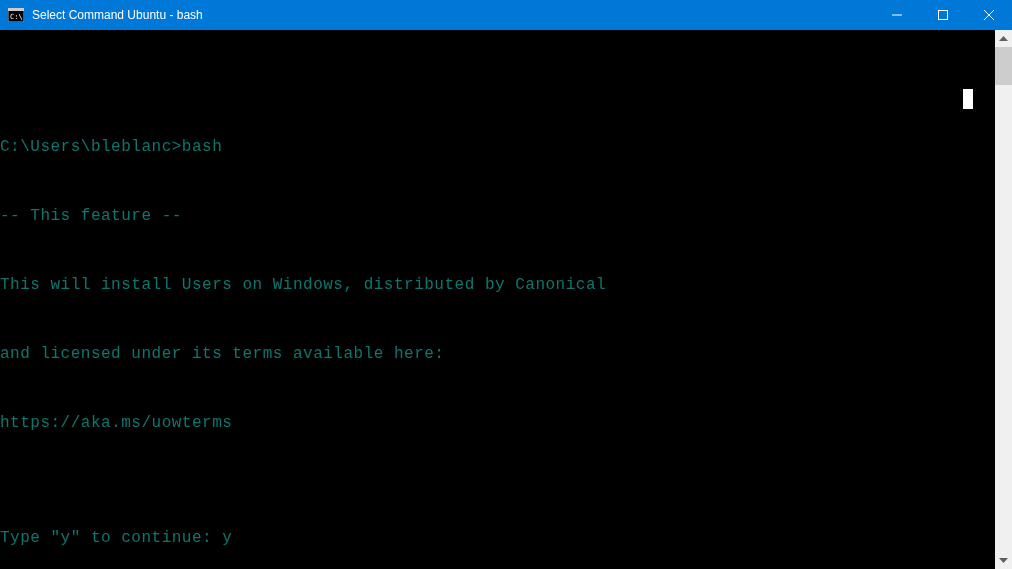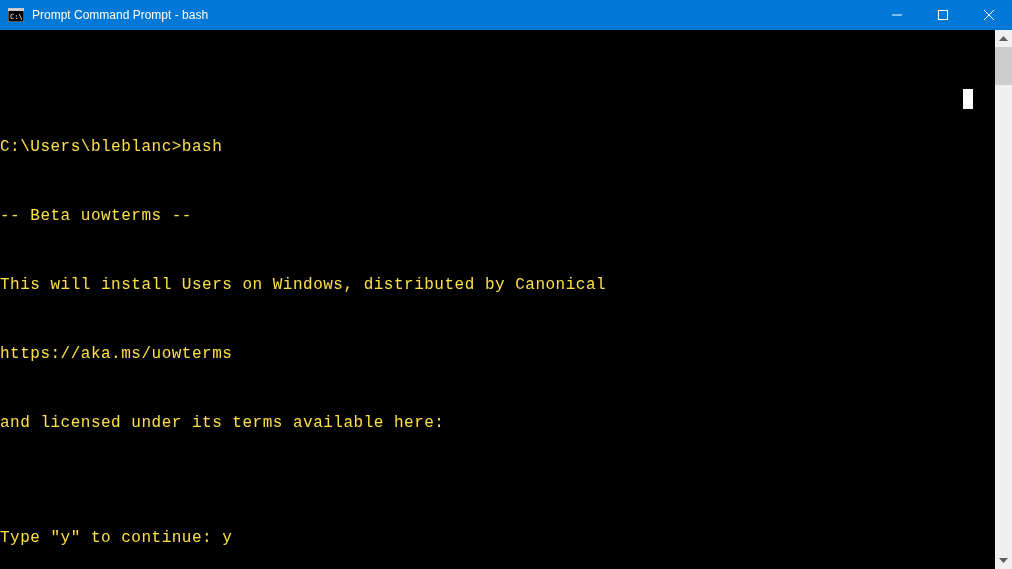--- a/index.html
+++ b/index.html
@@ -64,21 +64,21 @@
       fill: none;
     }
     .client-area {
       flex: 1;
       display: flex;
       background: #000;
       overflow: hidden;
     }
     .terminal {
       flex: 1;
-      color: #fde047;
+      color: #0f766e;
       font-size: 16px;
       line-height: 23px;
       white-space: pre;
       padding: 0;
       font-family: "Consolas", "Courier New", monospace;
       position: relative;
     }
     .terminal .blank-line {
       height: 14px;
     }
@@ -138,21 +138,21 @@
 
 <div class="window">
   <div class="titlebar">
     <span class="titlebar-icon">
       <svg width="16" height="14" viewBox="0 0 16 14">
         <rect x="0" y="0" width="16" height="14" fill="#000" stroke="#aaa" stroke-width="1"></rect>
         <rect x="0" y="0" width="16" height="3" fill="#ccc"></rect>
         <text x="2" y="11" font-size="7" fill="#fff" font-family="monospace">C:\</text>
       </svg>
     </span>
-    <span class="titlebar-title">Prompt Command Prompt - bash</span>
+    <span class="titlebar-title">Select Command Ubuntu - bash</span>
     <div class="window-controls">
       <div class="win-btn">
         <svg width="10" height="10" viewBox="0 0 10 10">
             <line x1="0" y1="5" x2="10" y2="5" stroke-width="1"></line>
           </svg>
       </div>
       <div class="win-btn">
         <svg width="10" height="10" viewBox="0 0 10 10">
             <rect x="0.5" y="0.5" width="9" height="9" stroke-width="1"></rect>
           </svg>
@@ -163,24 +163,24 @@
             <line x1="10" y1="0" x2="0" y2="10" stroke-width="1"></line>
           </svg>
       </div>
     </div>
   </div>
 
   <div class="client-area">
     <div class="terminal">
       <div class="blank-line"></div>
       <div class="line">C:\Users\bleblanc&gt;bash</div>
-      <div class="line">-- Beta uowterms --</div>
+      <div class="line">-- This feature --</div>
       <div class="line">This will install Users on Windows, distributed by Canonical</div>
+      <div class="line">and licensed under its terms available here:</div>
       <div class="line">https://aka.ms/uowterms</div>
-      <div class="line">and licensed under its terms available here:</div>
       <div class="line"></div>
       <div class="line">Type "y" to continue: y</div>
       
       
       
       
       <div class="selection-marker"></div>
     </div>
 
     <div class="scrollbar">

